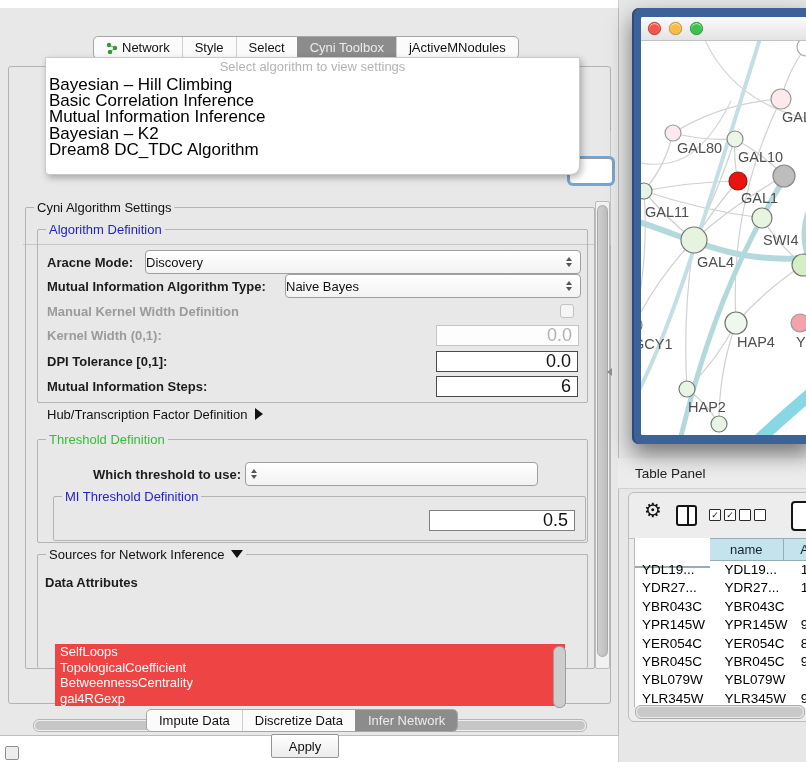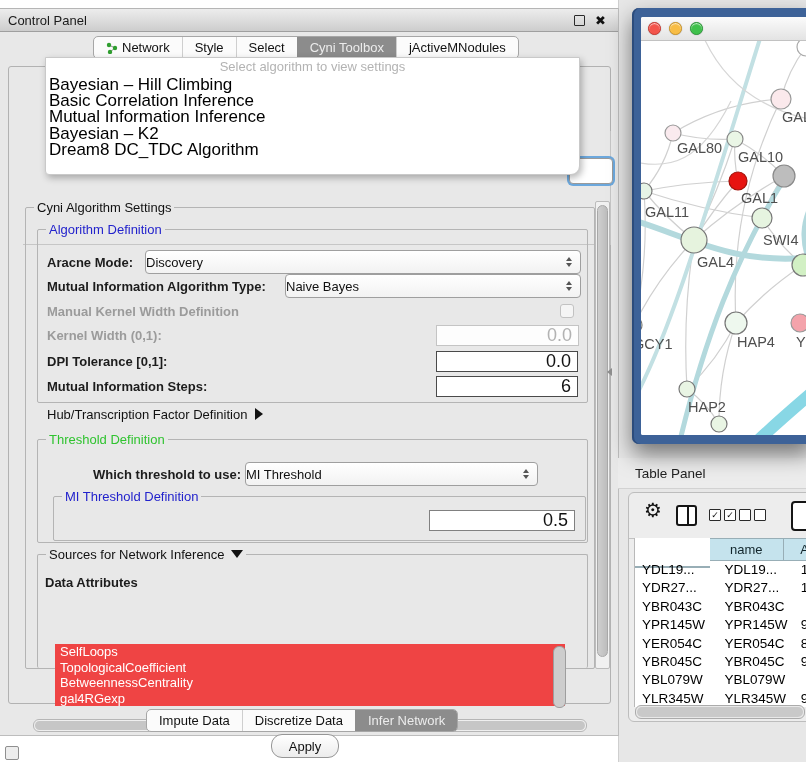--- a/index.html
+++ b/index.html
@@ -60,21 +60,21 @@
   
   #attr-list{left:46px;top:577px;width:510px;background:#fff;}
   #attr-list .li{height:15.5px;background:#ef4444;color:#fff;font-size:13px;line-height:15.5px;padding-left:5px;white-space:nowrap;overflow:hidden;}
   .list-vthumb{left:544px;top:579px;width:11px;height:60px;background:#cdcdcd;border:1px solid #9e9e9e;border-radius:6px;}
   
   .vscroll{left:586px;top:134px;width:13px;height:466px;background:#f1f1f1;border:1px solid #bcbcbc;border-radius:2px;}
   .vscroll .thumb{position:absolute;left:1px;right:1px;top:3px;height:450px;background:linear-gradient(90deg,#cfcfcf,#bdbdbd);border-radius:6px;border:1px solid #a8a8a8;}
   .hscroll{left:24px;top:652px;width:552px;height:11px;background:#efefef;border:1px solid #b6b6b6;border-radius:6px;}
   .hscroll .thumb{position:absolute;inset:1px;background:#c6c6c6;border-radius:5px;}
   .apply-btn{left:262px;top:667px;width:66px;height:22px;background:linear-gradient(#ffffff,#ececec);
-     border:1px solid #969696;border-radius:11px;font-size:13px;color:#111;display:flex;align-items:center;justify-content:center;}
+     border:1px solid #969696;border-radius:2px;font-size:13px;color:#111;display:flex;align-items:center;justify-content:center;}
   
   .algo-popup{left:45px;top:57px;width:533px;height:116px;background:#fff;border:1px solid #c9c9c9;
      border-radius:0 0 9px 4px;box-shadow:2px 3px 7px rgba(0,0,0,.28);z-index:30;}
   .algo-popup .ph{height:19px;text-align:center;font-size:13px;color:#b3b3b3;line-height:18px;}
   .algo-popup .it{height:16.2px;line-height:16.2px;font-size:17px;color:#000;padding-left:3px;white-space:nowrap;}
   .algo-popup .it.b{font-weight:700;}
   
   .mini-icon{left:5px;top:746px;width:12px;height:12px;border:1px solid #8f8f8f;border-radius:2px;background:#ededed;}
   .split-mark{left:607px;top:368px;width:0;height:0;border-top:4px solid transparent;border-bottom:4px solid transparent;border-right:5px solid #8f8f8f;}
   
@@ -112,27 +112,20 @@
   svg text{font-family:"Liberation Sans","DejaVu Sans",sans-serif;}
 </style>
 </head>
 <body>
 
 <div id="root">
 
   <div class="abs desktop-right"></div>
 
   <section class="abs control-panel">
-    <header class="cp-titlebar">
-      <span class="t">Control Panel</span>
-      <span class="tb-icons">
-        <span class="float-btn"></span>
-        <span class="close-btn">✖</span>
-      </span>
-    </header>
 
     <nav class="tabstrip" id="top-tabs">
         <div class="tab">
           <svg width="12" height="12">
             <line x1="3" y1="3" x2="9" y2="6" stroke="#8a8a8a"></line>
             <line x1="9" y1="6" x2="4" y2="10" stroke="#8a8a8a"></line>
             <circle cx="3" cy="3" r="2.2" fill="#2f9e2f"></circle>
             <circle cx="9" cy="6" r="2.2" fill="#2f9e2f"></circle>
             <circle cx="4" cy="10" r="2.2" fill="#2f9e2f"></circle>
           </svg>
@@ -198,21 +191,20 @@
 
       <div class="abs" style="left:38px;top:340px;font-size:13px;color:#111;">
         <span>Hub/Transcription Factor Definition</span><span class="arrow-right"></span>
       </div>
 
       <div class="gbox" style="left:28px;top:372px;width:549px;height:102px;">
         <span class="legend green">Threshold Definition</span>
       </div>
       <span class="flabel" style="left:84px;top:400px;">Which threshold to use:</span>
       <div class="combo" style="left:236px;top:395px;width:291px;">
-        <span class="ct">MI Threshold</span>
         <span class="arr">
             <i class="up"></i>
             <i class="dn"></i>
           </span>
       </div>
       <div class="gbox" style="left:44px;top:429px;width:531px;height:43px;">
         <span class="legend blue">MI Threshold Definition</span>
       </div>
       <div class="tfield thin" style="left:420px;top:443px;width:138px;">
         <span>0.5</span>

